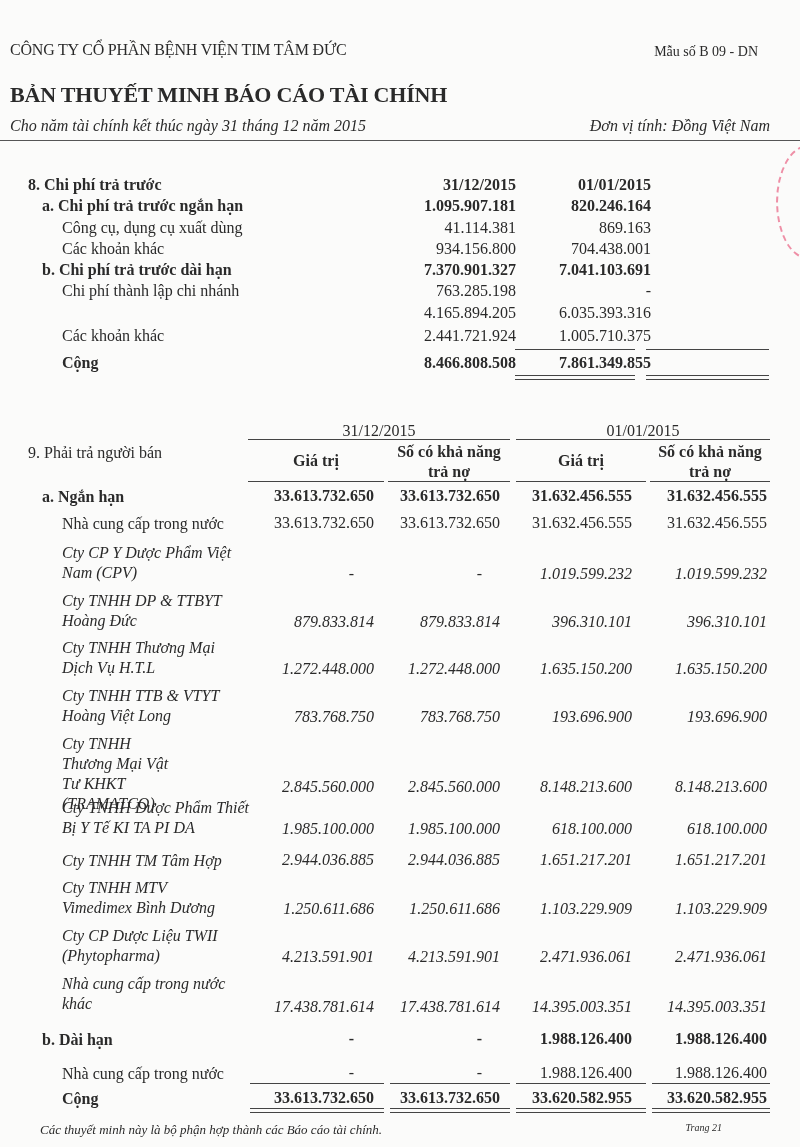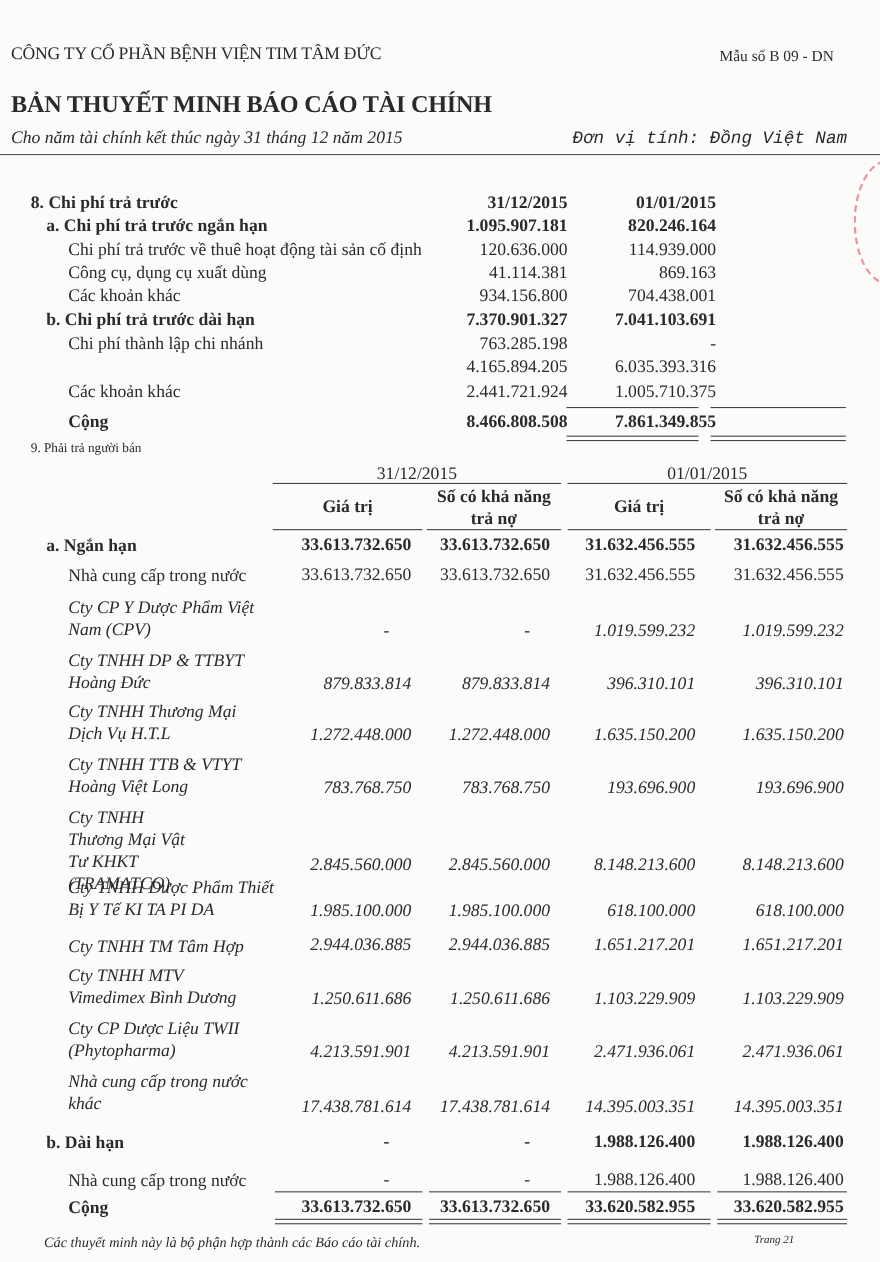--- a/index.html
+++ b/index.html
@@ -6,42 +6,42 @@
   body {
     width: 800px; height: 1147px; background: #fbfbfa; position: relative;
     font-family: "Liberation Serif", "DejaVu Serif", serif; color: #2a2a2a;
     overflow: hidden;
   }
   .abs { position: absolute; }
   .company { left: 10px; top: 41px; font-size: 16px; letter-spacing: -0.2px; }
   .form-no { right: 42px; top: 44px; font-size: 14px; }
   .doc-title { left: 10px; top: 82px; font-size: 22px; font-weight: bold; letter-spacing: -0.2px; }
   .period { left: 10px; top: 117px; font-size: 16px; font-style: italic; }
-  .unit { right: 30px; top: 117px; font-size: 16px; font-style: italic; font-family: Liberation Mono, monospace; }
+  .unit { right: 30px; top: 117px; font-size: 16px; font-style: italic; }
   .header-rule { left: 0; right: 0; top: 140px; height: 0; border-top: 1.5px solid #555; }
   .stamp {
     right: -40px; top: 145px; width: 60px; height: 110px;
     border: 2px dashed #e8567a; border-radius: 50%; opacity: 0.65;
   }
 
   
   .s8 { left: 0; top: 176px; width: 684px; }
   .row8 { position: relative; height: 21.3px; font-size: 16px; }
   .row8 .lbl { position: absolute; white-space: nowrap; top: 0; }
   .row8 .v1 { position: absolute; right: 168px; top: 0; text-align: right; }
   .row8 .v2 { position: absolute; right: 33px; top: 0; text-align: right; }
   .b { font-weight: bold; }
   .lvl0 { left: 28px; }
   .lvl1 { left: 42px; }
   .lvl2 { left: 62px; }
   .rule-single { position: absolute; height: 0; border-top: 1.5px solid #444; }
   .rule-double { position: absolute; height: 3px; border-top: 1.5px solid #444; border-bottom: 1.5px solid #444; }
 
   
-  .s9title { left: 28px; top: 400px; font-size: 12px; }
+  .s9title { left: 28px; top: 444px; font-size: 16px; }
   .grp { top: 422px; font-size: 16px; text-align: center; }
   .colh { font-size: 16px; font-weight: bold; text-align: center; line-height: 20px; }
   .r9 { position: absolute; left: 0; width: 800px; font-size: 16px; }
   .r9 .lbl { position: absolute; left: 62px; width: 185px; line-height: 20px; }
   .r9 .lbl.l1 { left: 42px; }
   .r9 .c { position: absolute; text-align: left; white-space: nowrap; }
   .c1 { right: 426px; } .c2 { right: 300px; } .c3 { right: 168px; } .c4 { right: 33px; }
   .it { font-style: italic; }
   .footer-note { left: 40px; top: 1122px; font-size: 13px; font-style: italic; }
   .page-no { right: 78px; top: 1122px; font-size: 10px; font-style: italic; }
@@ -62,25 +62,20 @@
     <span class="lbl lvl0">8. Chi phí trả trước</span>
     <span class="v1">31/12/2015</span>
     <span class="v2">01/01/2015</span>
   </div>
   <div class="row8 b">
     <span class="lbl lvl1">a. Chi phí trả trước ngắn hạn</span>
     <span class="v1">1.095.907.181</span>
     <span class="v2">820.246.164</span>
   </div>
   <div class="row8">
-    <span class="lbl lvl2">Chi phí trả trước về thuê hoạt động tài sản cố định</span>
-    <span class="v1">120.636.000</span>
-    <span class="v2">114.939.000</span>
-  </div>
-  <div class="row8">
     <span class="lbl lvl2">Công cụ, dụng cụ xuất dùng</span>
     <span class="v1">41.114.381</span>
     <span class="v2">869.163</span>
   </div>
   <div class="row8">
     <span class="lbl lvl2">Các khoản khác</span>
     <span class="v1">934.156.800</span>
     <span class="v2">704.438.001</span>
   </div>
   <div class="row8 b">

